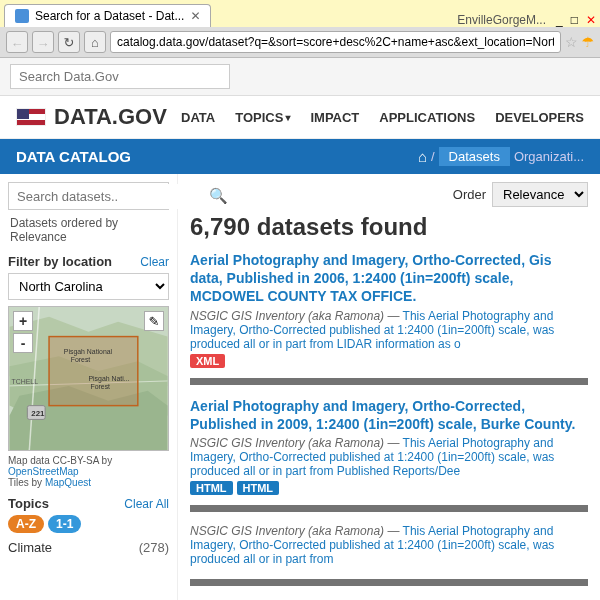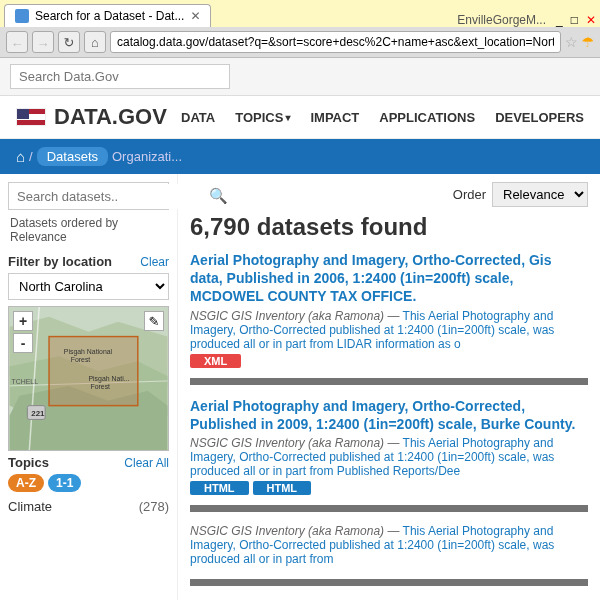--- a/index.html
+++ b/index.html
@@ -32,21 +32,21 @@
     .header-nav a { text-decoration: none; color: #333; font-weight: bold; font-size: 13px; }
     .header-nav a.topics { display: flex; align-items: center; gap: 2px; }
     .header-nav .dropdown-arrow { font-size: 10px; }
 
     
     .breadcrumb-bar { background: #1a6eb5; color: #fff; padding: 8px 16px; display: flex; align-items: center; justify-content: space-between; }
     .breadcrumb-bar .page-title { font-size: 15px; font-weight: bold; color: #fff; }
     .breadcrumb-nav { display: flex; align-items: center; gap: 4px; font-size: 13px; }
     .breadcrumb-nav .home-icon { color: #fff; font-size: 15px; }
     .breadcrumb-nav .separator { color: #cce; }
-    .breadcrumb-nav .crumb-active { background: #3a8fd4; padding: 2px 10px; border-radius: 8px; color: #fff; }
+    .breadcrumb-nav .crumb-active { background: #3a8fd4; padding: 2px 10px; border-radius: 0; color: #fff; }
     .breadcrumb-nav .crumb-org { color: #cce; }
 
     
     .main-layout { display: flex; }
 
     
     .sidebar { width: 178px; min-width: 178px; padding: 8px; border-right: 1px solid #eee; }
     .search-input-row { display: flex; align-items: center; border: 1px solid #ccc; background: #fff; margin-bottom: 6px; }
     .search-input-row input { flex: 1; border: none; padding: 5px 8px; font-size: 13px; outline: none; }
     .search-input-row .search-btn { background: none; border: none; padding: 4px 8px; cursor: pointer; font-size: 15px; color: #666; }
@@ -94,21 +94,21 @@
     .order-select { padding: 3px 6px; border: 1px solid #ccc; font-size: 13px; }
 
     .results-count { font-size: 24px; font-weight: bold; color: #333; margin-bottom: 10px; }
 
     .dataset-item { border-bottom: 7px solid #737373; padding-bottom: 10px; margin-bottom: 12px; }
     .dataset-title { font-size: 14px; color: #1a7abf; text-decoration: none; font-weight: bold; line-height: 1.3; display: block; margin-bottom: 3px; cursor: pointer; }
     .dataset-meta { font-size: 12px; color: #666; margin-bottom: 3px; }
     .dataset-meta .meta-source { color: #666; font-style: italic; }
     .dataset-meta .meta-link { color: #1a7abf; }
     .dataset-tags { display: flex; gap: 4px; flex-wrap: wrap; }
-    .tag { padding: 1px 14px; font-size: 11px; font-weight: bold; border-radius: 2px; }
+    .tag { padding: 1px 6px; font-size: 11px; font-weight: bold; border-radius: 2px; }
     .tag-xml { background: #e84545; color: #fff; }
     .tag-html { background: #1a7abf; color: #fff; }
   </style>
 </head>
 <body>
 
 <div class="browser-chrome">
   <div class="browser-tab-bar">
     <div class="browser-tab">
       <span class="tab-icon"></span>
@@ -147,20 +147,21 @@
       <span>TOPICS</span>
       <span class="dropdown-arrow">▾</span>
     </a>
     <a href="#">IMPACT</a>
     <a href="#">APPLICATIONS</a>
     <a href="#">DEVELOPERS</a>
   </nav>
 </div>
 
 <div class="breadcrumb-bar">
+  <span class="page-title">DATA CATALOG</span>
   <div class="breadcrumb-nav">
     <span class="home-icon">⌂</span>
     <span class="separator">/</span>
     <span class="crumb-active">Datasets</span>
     <span class="crumb-org">Organizati...</span>
   </div>
 </div>
 
 <div class="main-layout">
 
@@ -205,20 +206,24 @@
 
           <text x="2" y="78" font-size="7" fill="#555">TCHELL</text>
         </svg>
         <div class="map-controls">
           <button class="map-btn">+</button>
           <button class="map-btn">-</button>
         </div>
         <button class="map-edit-btn">✎</button>
       </div>
 
+      <div class="map-attribution">
+        <span>Map data CC-BY-SA by </span><a href="#">OpenStreetMap</a><br>
+        <span>Tiles by </span><a href="#">MapQuest</a>
+      </div>
     </div>
 
     <div class="topics-section">
       <div class="topics-header">
         <span class="topics-title">Topics</span>
         <span class="topics-clear">Clear All</span>
       </div>
       <div class="topic-badges">
         <span class="badge badge-az">A-Z</span>
         <span class="badge badge-num">1-1</span>

